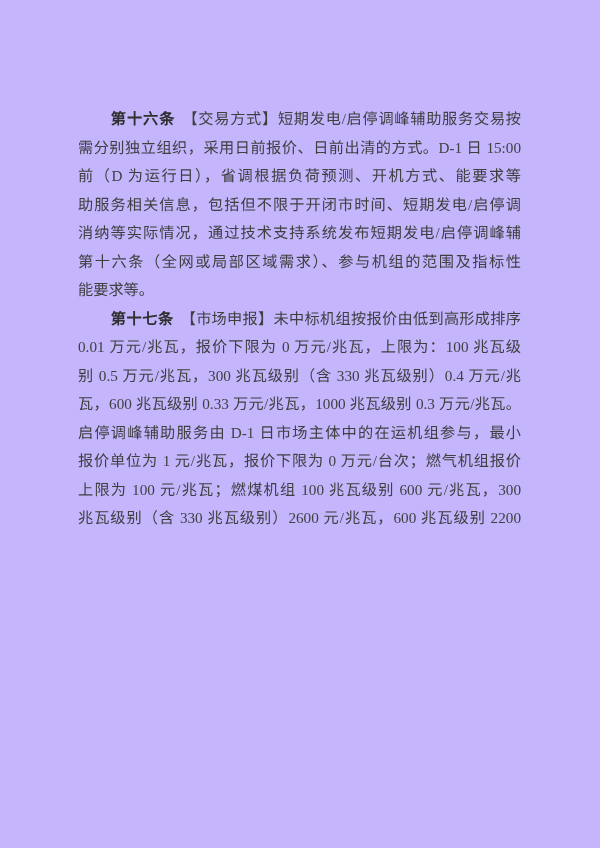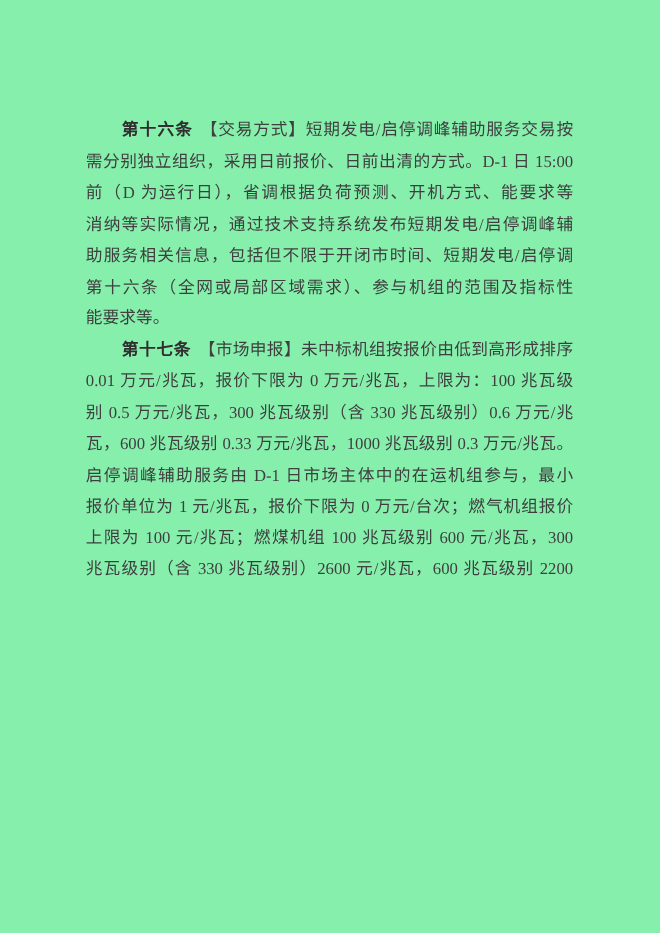--- a/index.html
+++ b/index.html
@@ -4,21 +4,21 @@
 <style>
   html, body {
     margin: 0;
     padding: 0;
     background: #ffffff;
   }
   .page {
     position: relative;
     width: 600px;
     height: 848px;
-    background: #86efac;
+    background: #c4b5fd;
     overflow: hidden;
   }
   .doc-body {
     position: absolute;
     left: 78px;
     top: 105px;
     width: 443px;
     color: #3f3f3f;
     font-family: "Liberation Serif", "DejaVu Serif", serif;
     font-size: 15.2px;
@@ -50,29 +50,29 @@
 </style>
 </head>
 <body>
 
 <div class="page">
   <div class="doc-body">
       <div class="article">
         <div class="line first"><span class="art-num">第十六条</span><span>【交易方式】短期发电/启停调峰辅助服务交易按</span></div>
         <div class="line">需分别独立组织，采用日前报价、日前出清的方式。D-1 日 15:00</div>
         <div class="line">前（D 为运行日），省调根据负荷预测、开机方式、能要求等</div>
+        <div class="line">助服务相关信息，包括但不限于开闭市时间、短期发电/启停调</div>
         <div class="line">消纳等实际情况，通过技术支持系统发布短期发电/启停调峰辅</div>
-        <div class="line">助服务相关信息，包括但不限于开闭市时间、短期发电/启停调</div>
         <div class="line">第十六条（全网或局部区域需求）、参与机组的范围及指标性</div>
         <div class="line last">能要求等。</div>
       </div>
       <div class="article">
         <div class="line first"><span class="art-num">第十七条</span><span>【市场申报】未中标机组按报价由低到高形成排序</span></div>
         <div class="line">0.01 万元/兆瓦，报价下限为 0 万元/兆瓦，上限为：100 兆瓦级</div>
-        <div class="line">别 0.5 万元/兆瓦，300 兆瓦级别（含 330 兆瓦级别）0.6 万元/兆</div>
+        <div class="line">别 0.5 万元/兆瓦，300 兆瓦级别（含 330 兆瓦级别）0.4 万元/兆</div>
         <div class="line">瓦，600 兆瓦级别 0.33 万元/兆瓦，1000 兆瓦级别 0.3 万元/兆瓦。</div>
         <div class="line">启停调峰辅助服务由 D-1 日市场主体中的在运机组参与，最小</div>
         <div class="line">报价单位为 1 元/兆瓦，报价下限为 0 万元/台次；燃气机组报价</div>
         <div class="line">上限为 100 元/兆瓦；燃煤机组 100 兆瓦级别 600 元/兆瓦，300</div>
         <div class="line">兆瓦级别（含 330 兆瓦级别）2600 元/兆瓦，600 兆瓦级别 2200</div>
       </div>
     </div>
 </div>
 
 </body></html>

